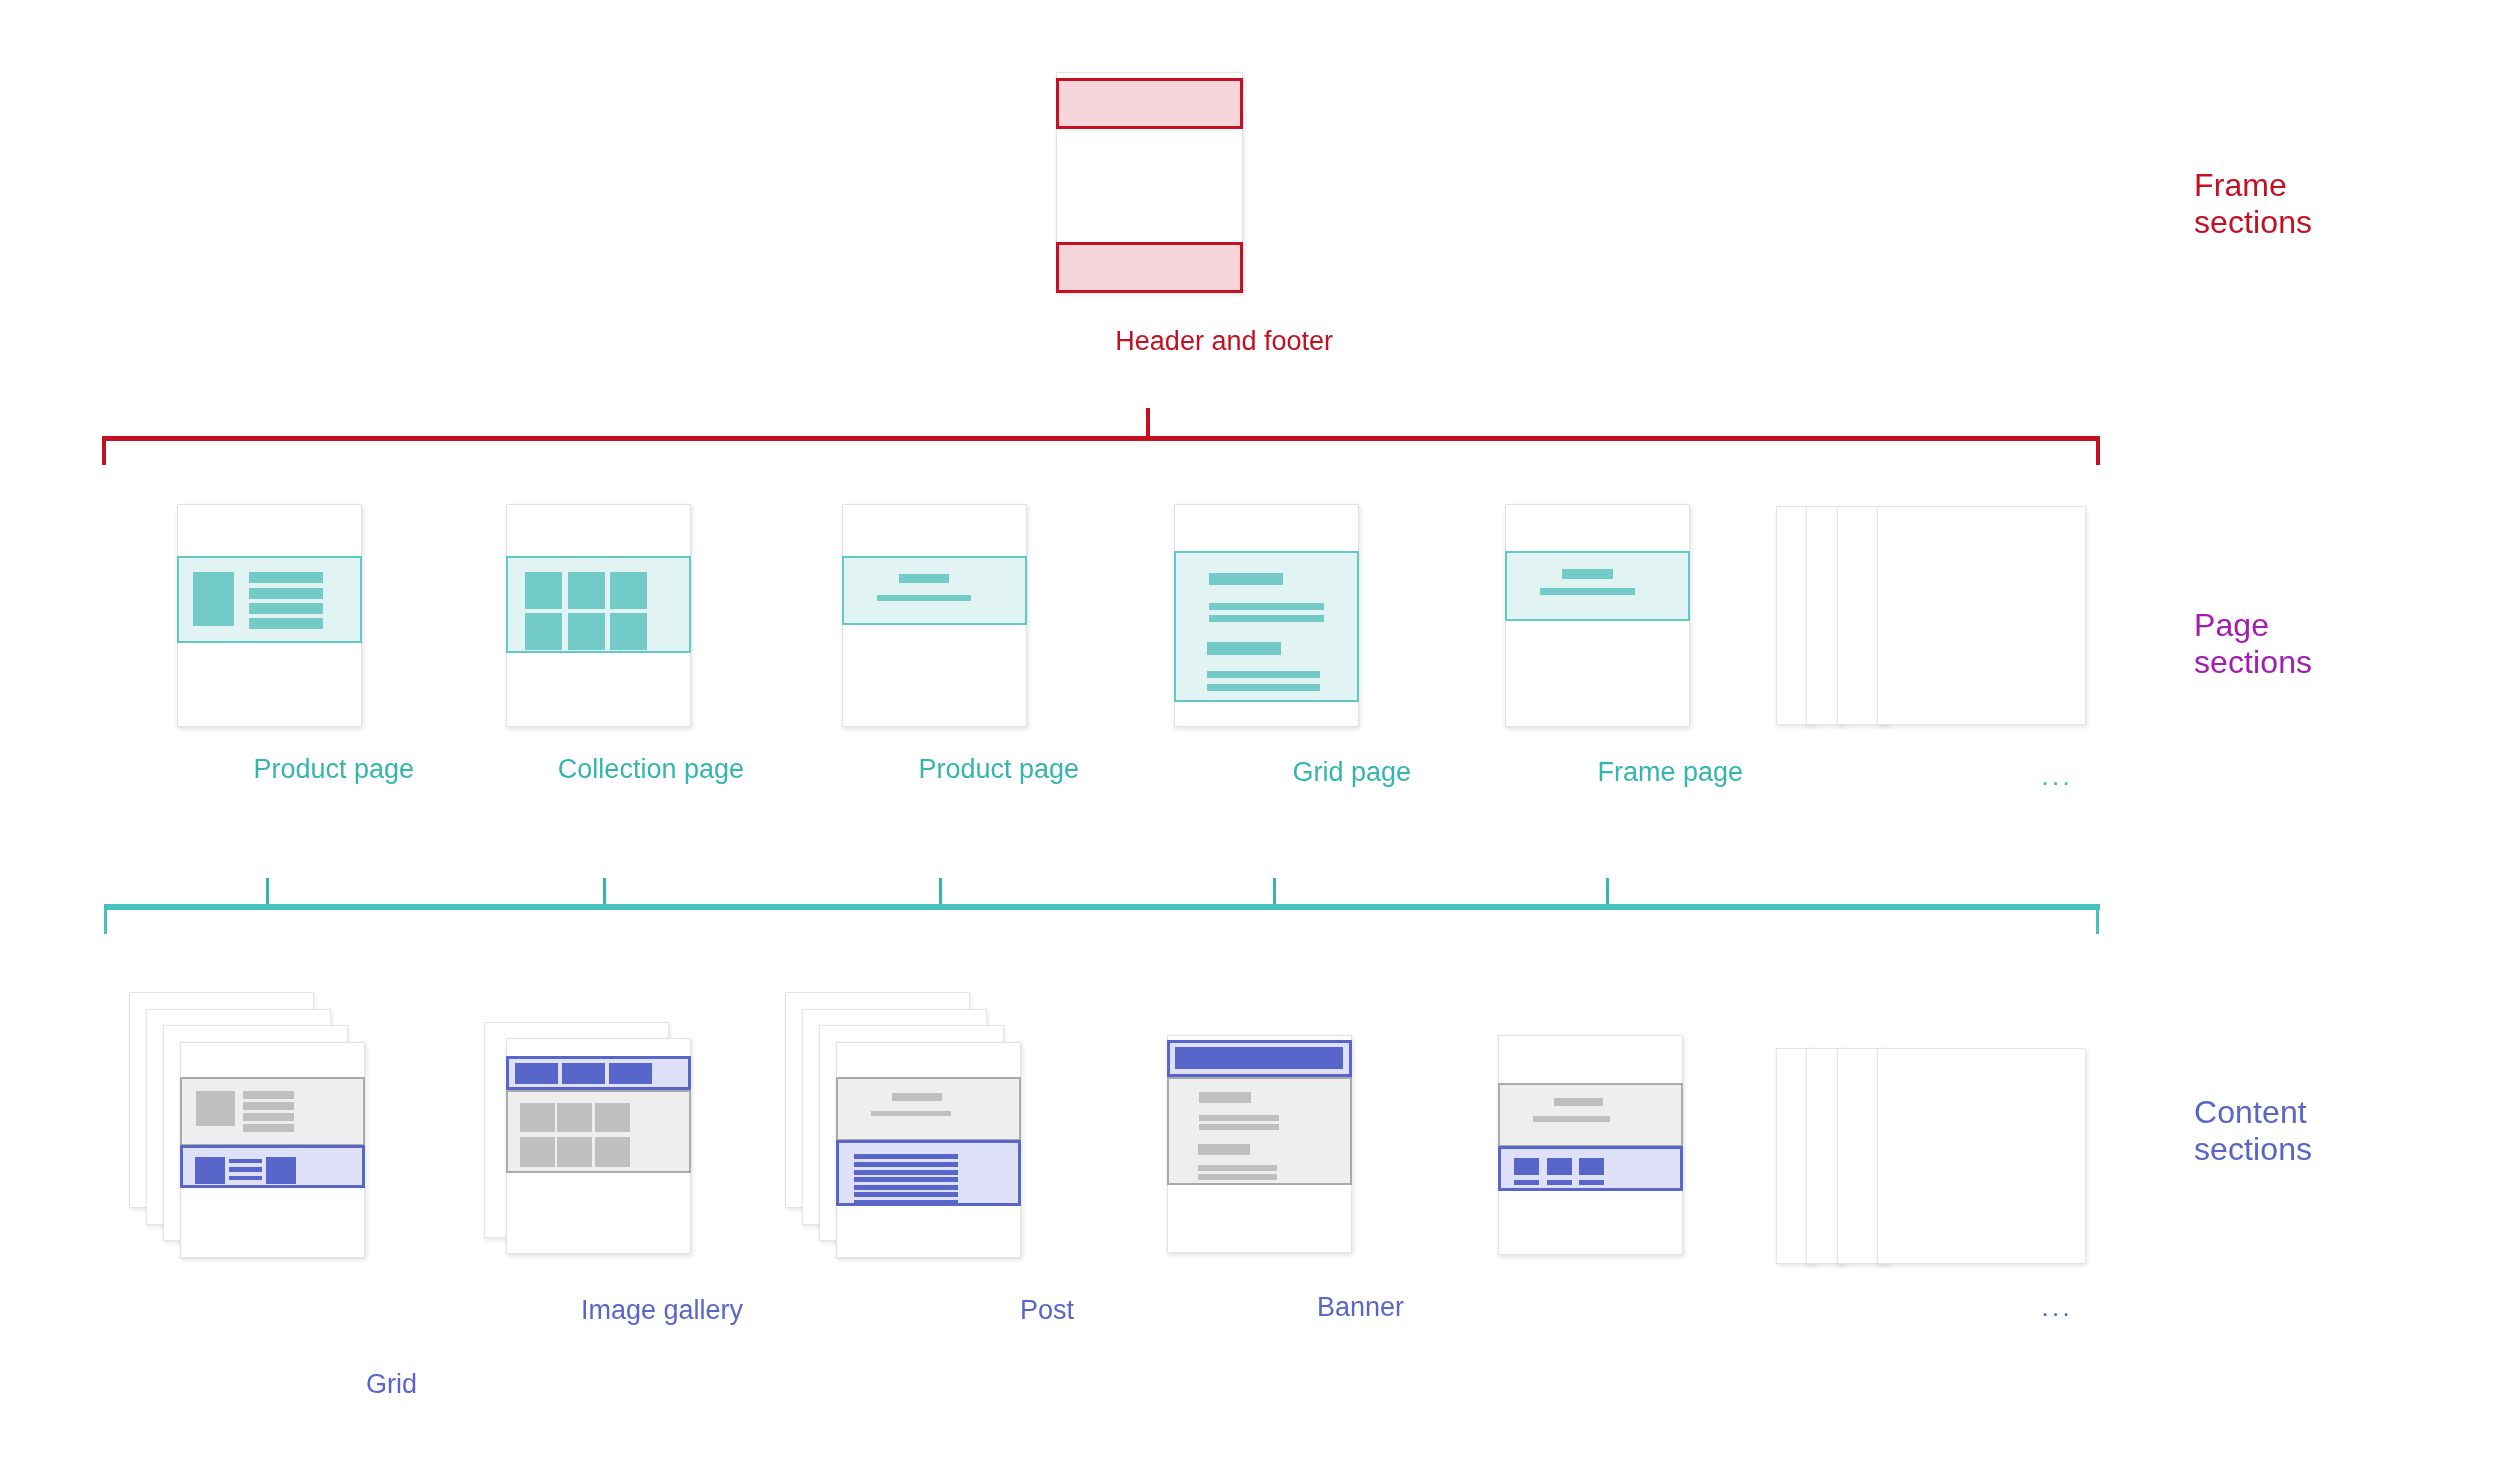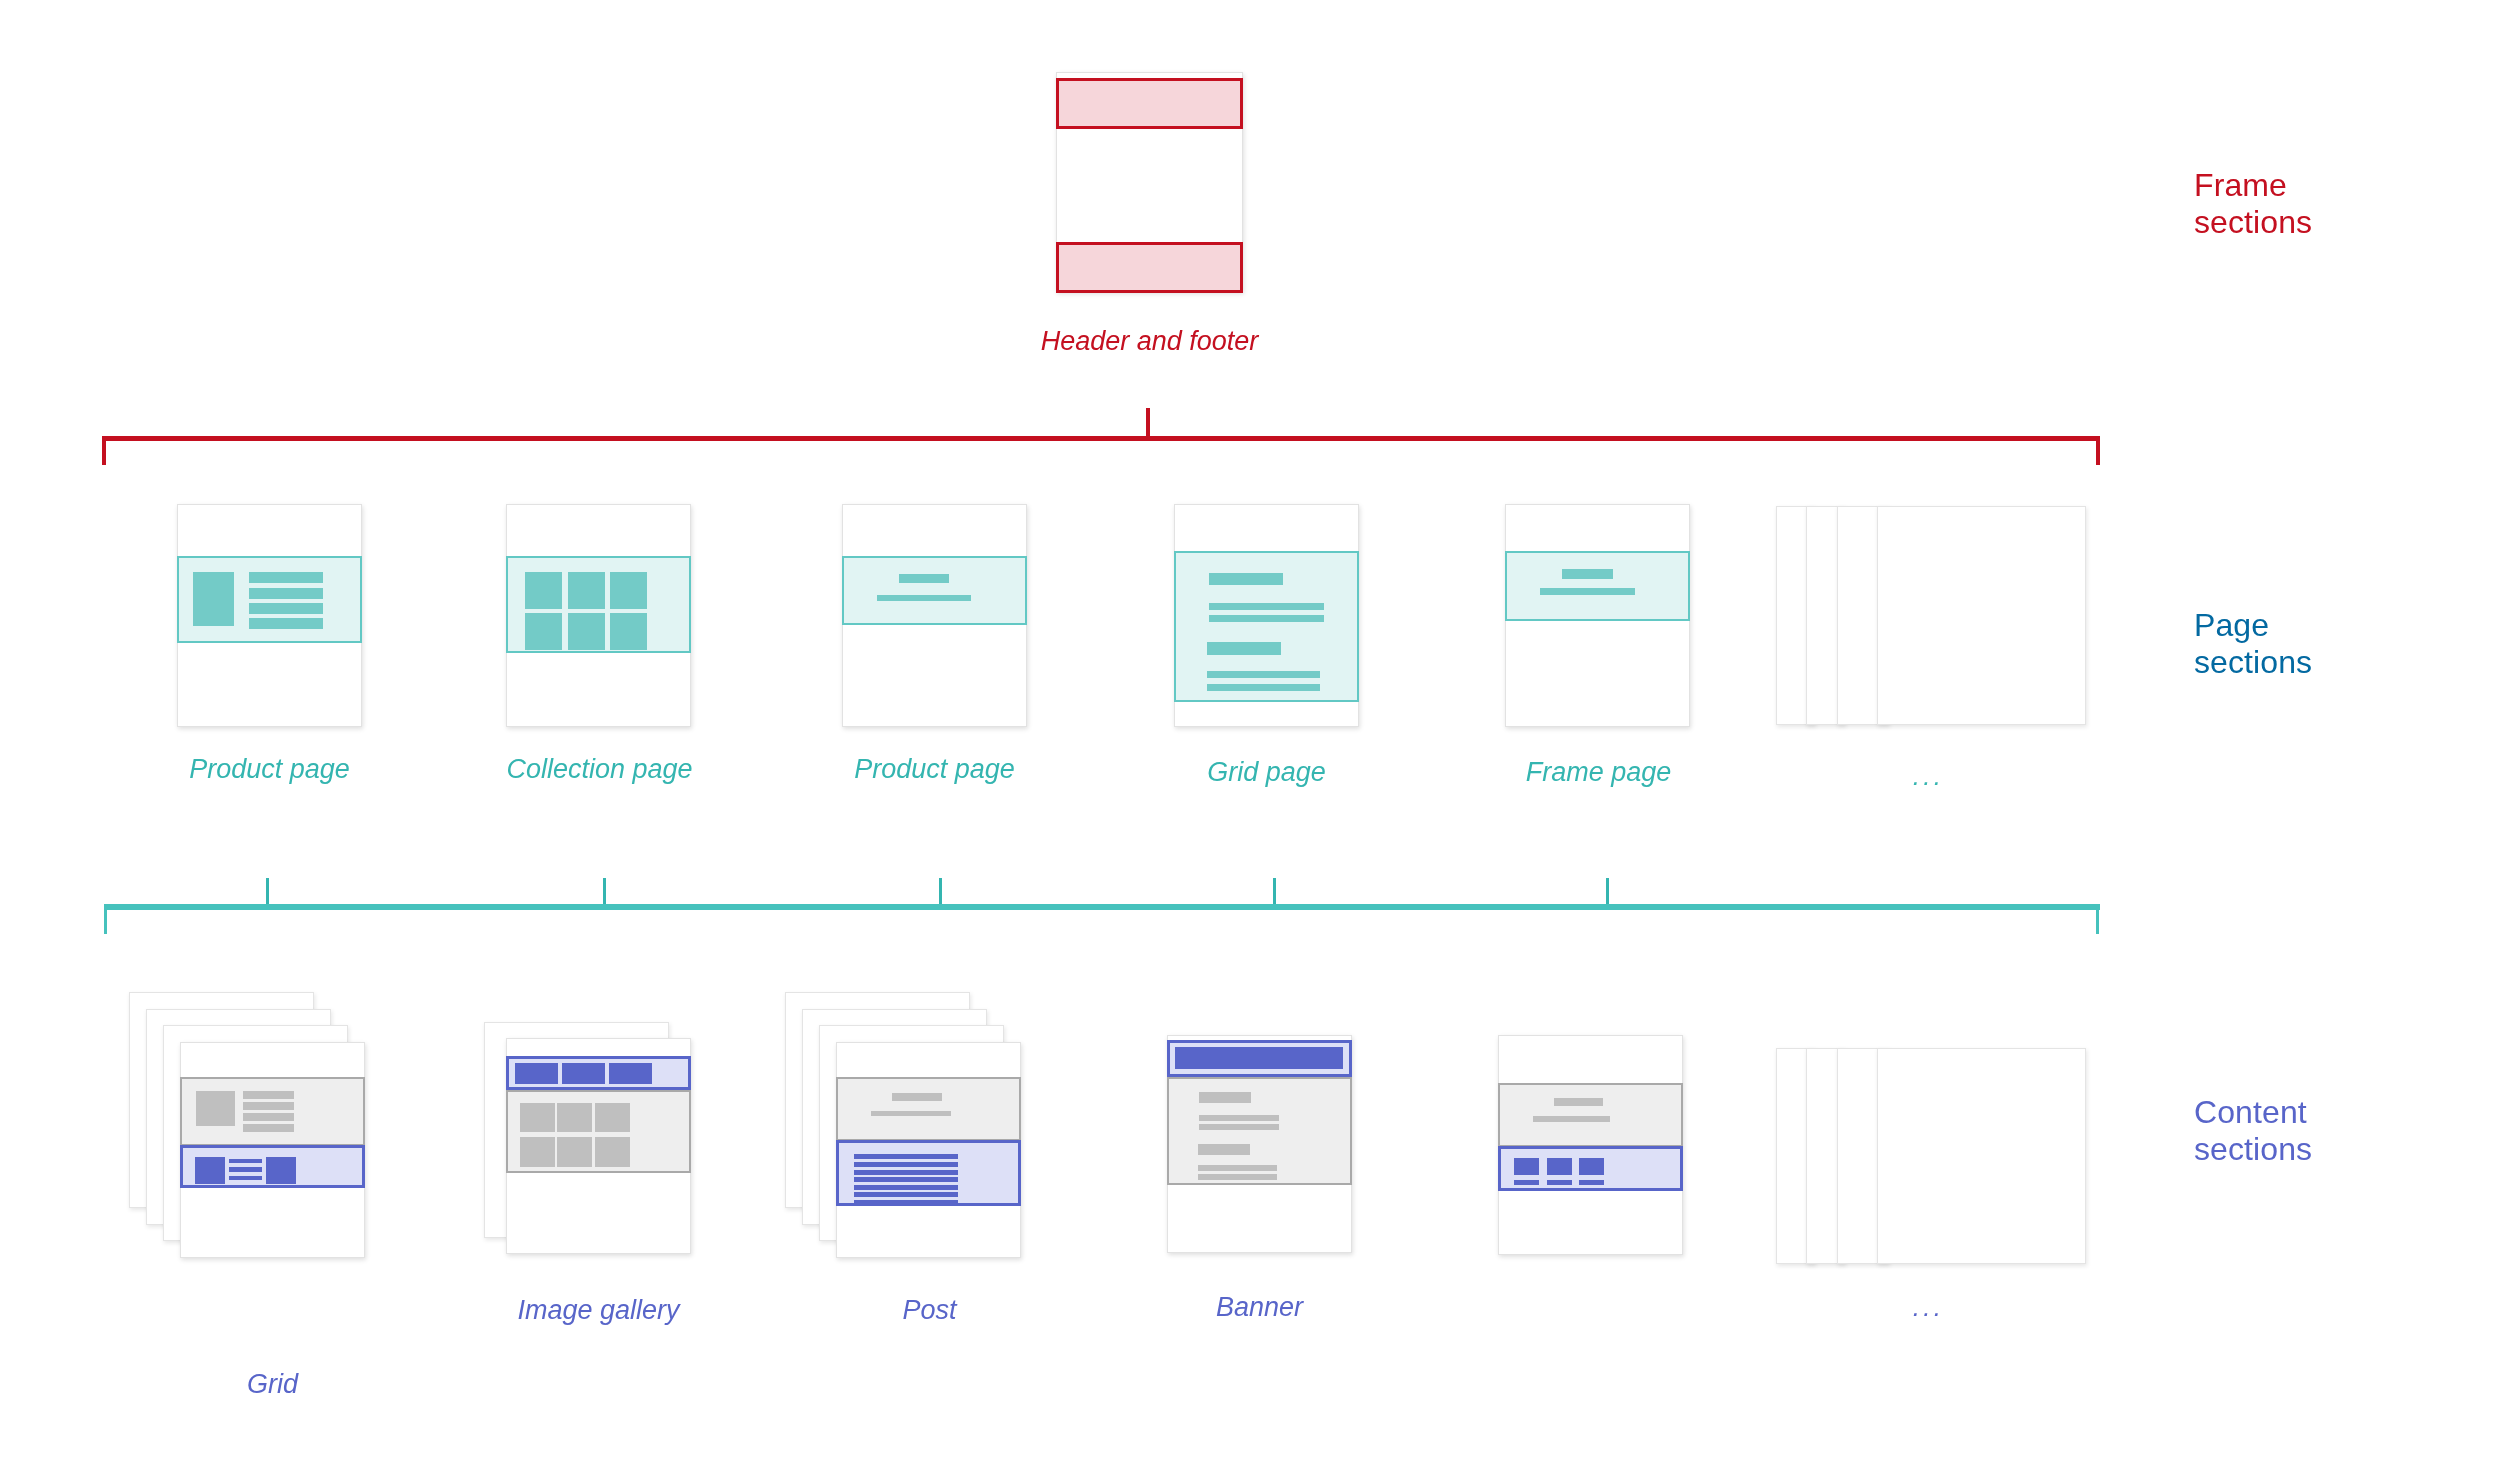--- a/index.html
+++ b/index.html
@@ -22,31 +22,30 @@
 
   
   .row-label {
     position: absolute;
     font-size: 32px;
     letter-spacing: 0.1px;
     white-space: pre-line;
     line-height: 1.15;
   }
   .lbl-frame   { color: #c41020; }
-  .lbl-page    { color: #0369a1; }
+  .lbl-page    { color: #a21caf; }
   .lbl-content { color: #5865c9; }
 
   
   .caption {
     position: absolute;
     font-size: 27px;
-    text-align: center;
+    text-align: right;
     line-height: 1.25;
     white-space: pre-line;
-    font-style: italic;
   }
   .cap-red   { color: #c41020; }
   .cap-teal  { color: #34b5b0; }
   .cap-blue  { color: #5865c9; }
   .cap-dots  { font-size: 26px; letter-spacing: 3.3px; }
 
   
   .bracket { position: absolute; }
   .bar  { position: absolute; }
   .tick { position: absolute; }

